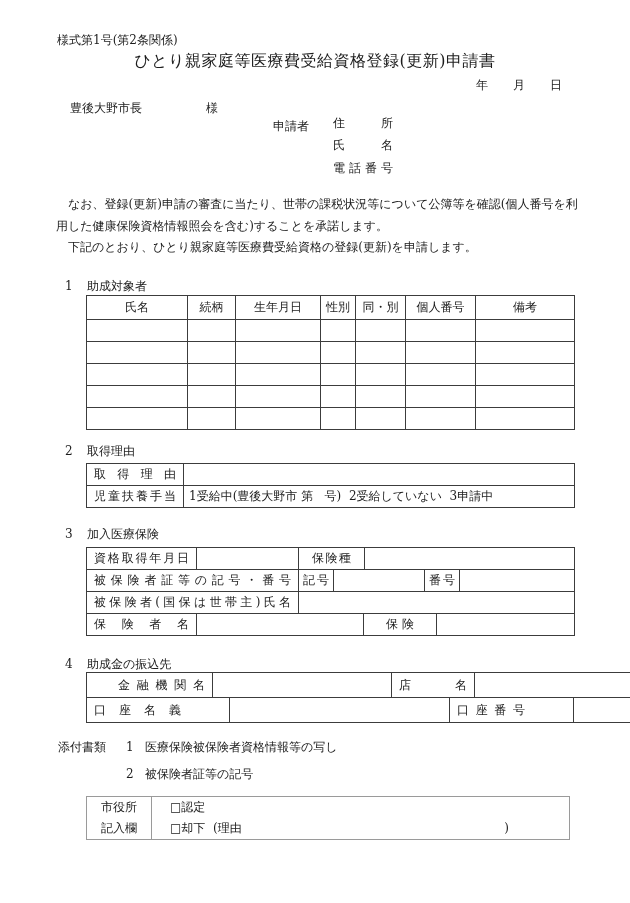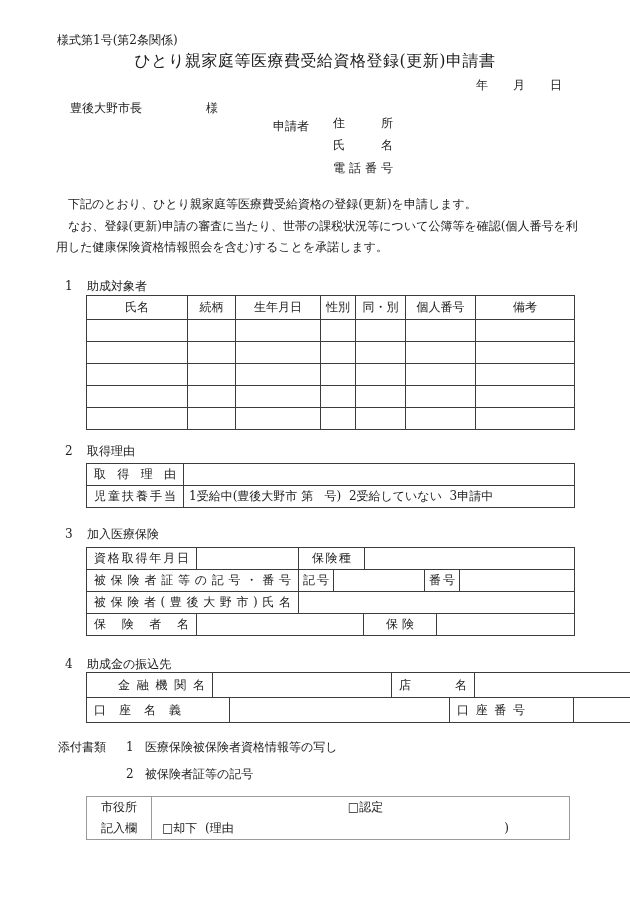--- a/index.html
+++ b/index.html
@@ -39,21 +39,21 @@
   .lc{padding-left:5px;}
   
   .attachments{left:58px;top:737px;}
   .att-row{display:flex;line-height:20px;margin-bottom:7px;}
   .att-label{width:68px;}
   .att-num{width:19px;}
   
   .office{border-color:#9a9a9a;}
   .office .tcell{border-left-color:#9a9a9a;}
   .office .olabel{width:64px;text-align:center;}
-  .office .ocontent{width:418px;padding-left:10px;text-align:center;}
+  .office .ocontent{width:418px;padding-left:18px;}
   .oline{height:21px;line-height:21px;}
   .reject-row{display:flex;justify-content:space-between;}
   .reject-close{margin-right:60px;}
 </style>
 </head>
 <body>
 
 <div class="page">
 
   <div class="abs note">様式第1号(第2条関係)</div>
@@ -66,22 +66,22 @@
   </div>
 
   <div class="abs applicant-label">申請者</div>
   <div class="abs applicant-fields">
     <div class="app-field">住所</div>
     <div class="app-field">氏名</div>
     <div class="app-field">電話番号</div>
   </div>
 
   <div class="abs declaration">
+    <p>なお、登録(更新)申請の審査に当たり、世帯の課税状況等について公簿等を確認(個人番号を利用した健康保険資格情報照会を含む)することを承諾します。</p>
     <p>下記のとおり、ひとり親家庭等医療費受給資格の登録(更新)を申請します。</p>
-    <p>なお、登録(更新)申請の審査に当たり、世帯の課税状況等について公簿等を確認(個人番号を利用した健康保険資格情報照会を含む)することを承諾します。</p>
   </div>
 
   <div class="abs sec-head" style="left:65px;top:276px;">
     <span class="sec-num">1</span>
     <span>助成対象者</span>
   </div>
 
   <div class="tbl" style="left:86px;top:295px;">
     <div class="trow" style="height:23px;line-height:23px;">
       <div class="tcell cc" style="width:100px;">氏名</div>
@@ -168,21 +168,21 @@
       <div class="tcell" style="width:210px;"></div>
     </div>
     <div class="trow" style="height:21px;line-height:21px;">
       <div class="tcell jc" style="width:211px;">被保険者証等の記号・番号</div>
       <div class="tcell jc" style="width:35px;padding:0 4px;">記号</div>
       <div class="tcell" style="width:91px;"></div>
       <div class="tcell jc" style="width:35px;padding:0 4px;">番号</div>
       <div class="tcell" style="width:115px;"></div>
     </div>
     <div class="trow" style="height:21px;line-height:21px;">
-      <div class="tcell jc" style="width:211px;">被保険者(豊後大野市)氏名</div>
+      <div class="tcell jc" style="width:211px;">被保険者(国保は世帯主)氏名</div>
       <div class="tcell" style="width:276px;"></div>
     </div>
     <div class="trow" style="height:21px;line-height:21px;">
       <div class="tcell jc" style="width:109px;">保険者名</div>
       <div class="tcell" style="width:167px;"></div>
       <div class="tcell jc" style="width:73px;padding:0 22px;">保険者番号</div>
       <div class="tcell" style="width:138px;"></div>
     </div>
   </div>
 

